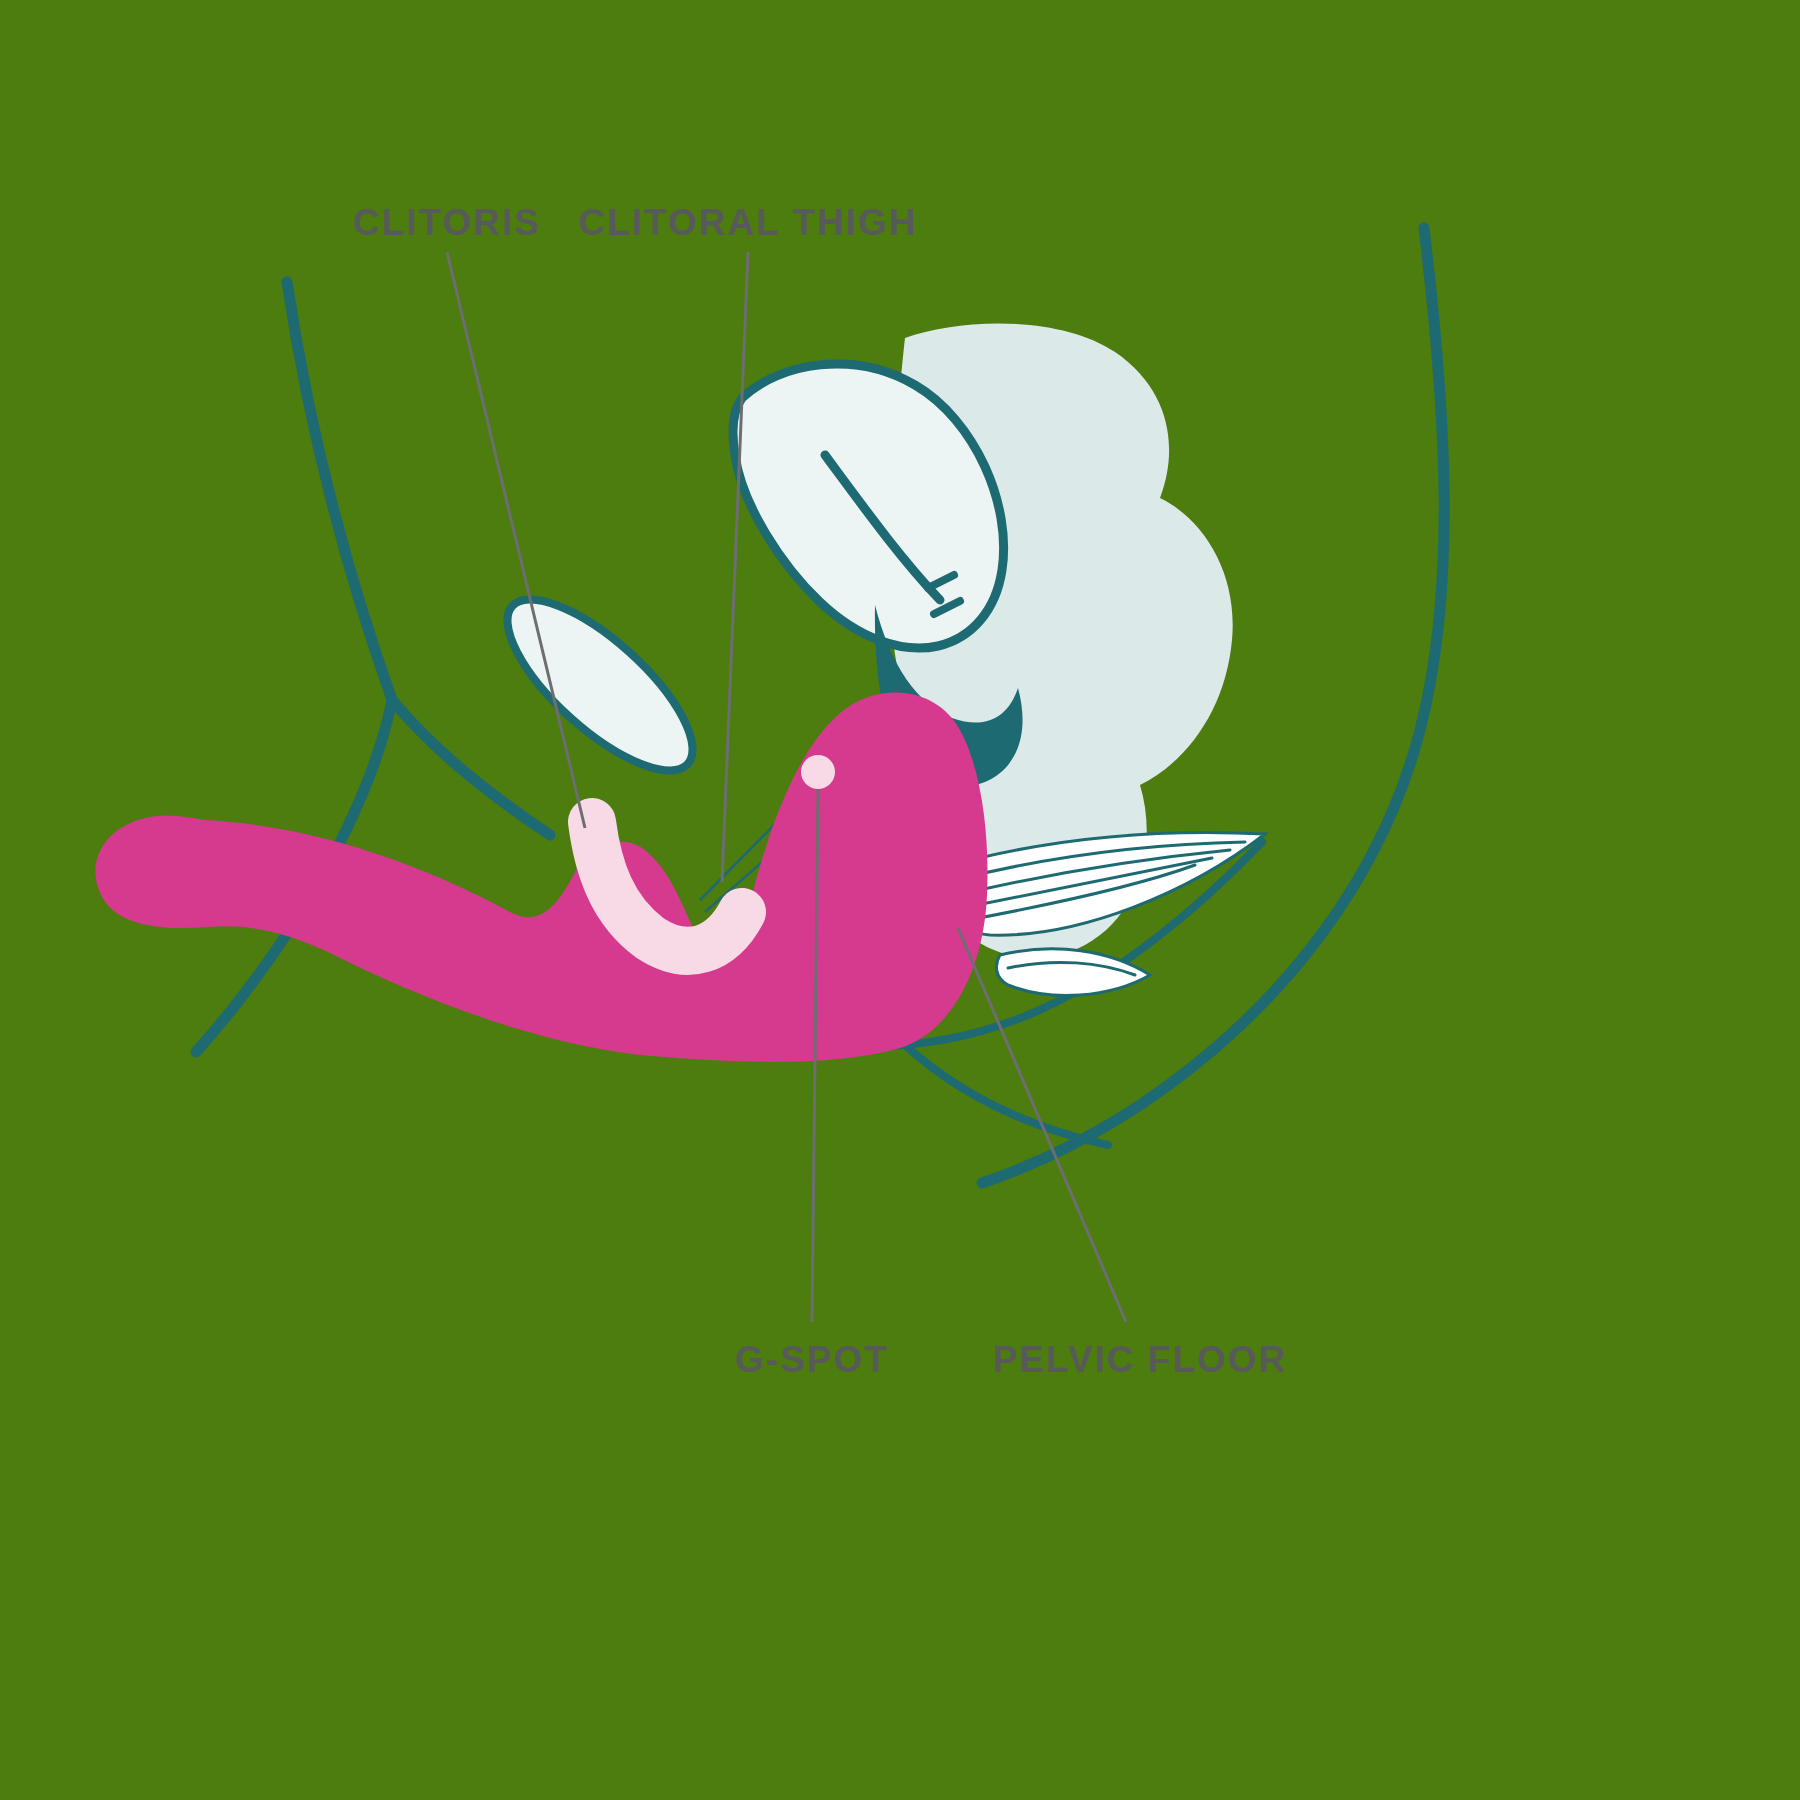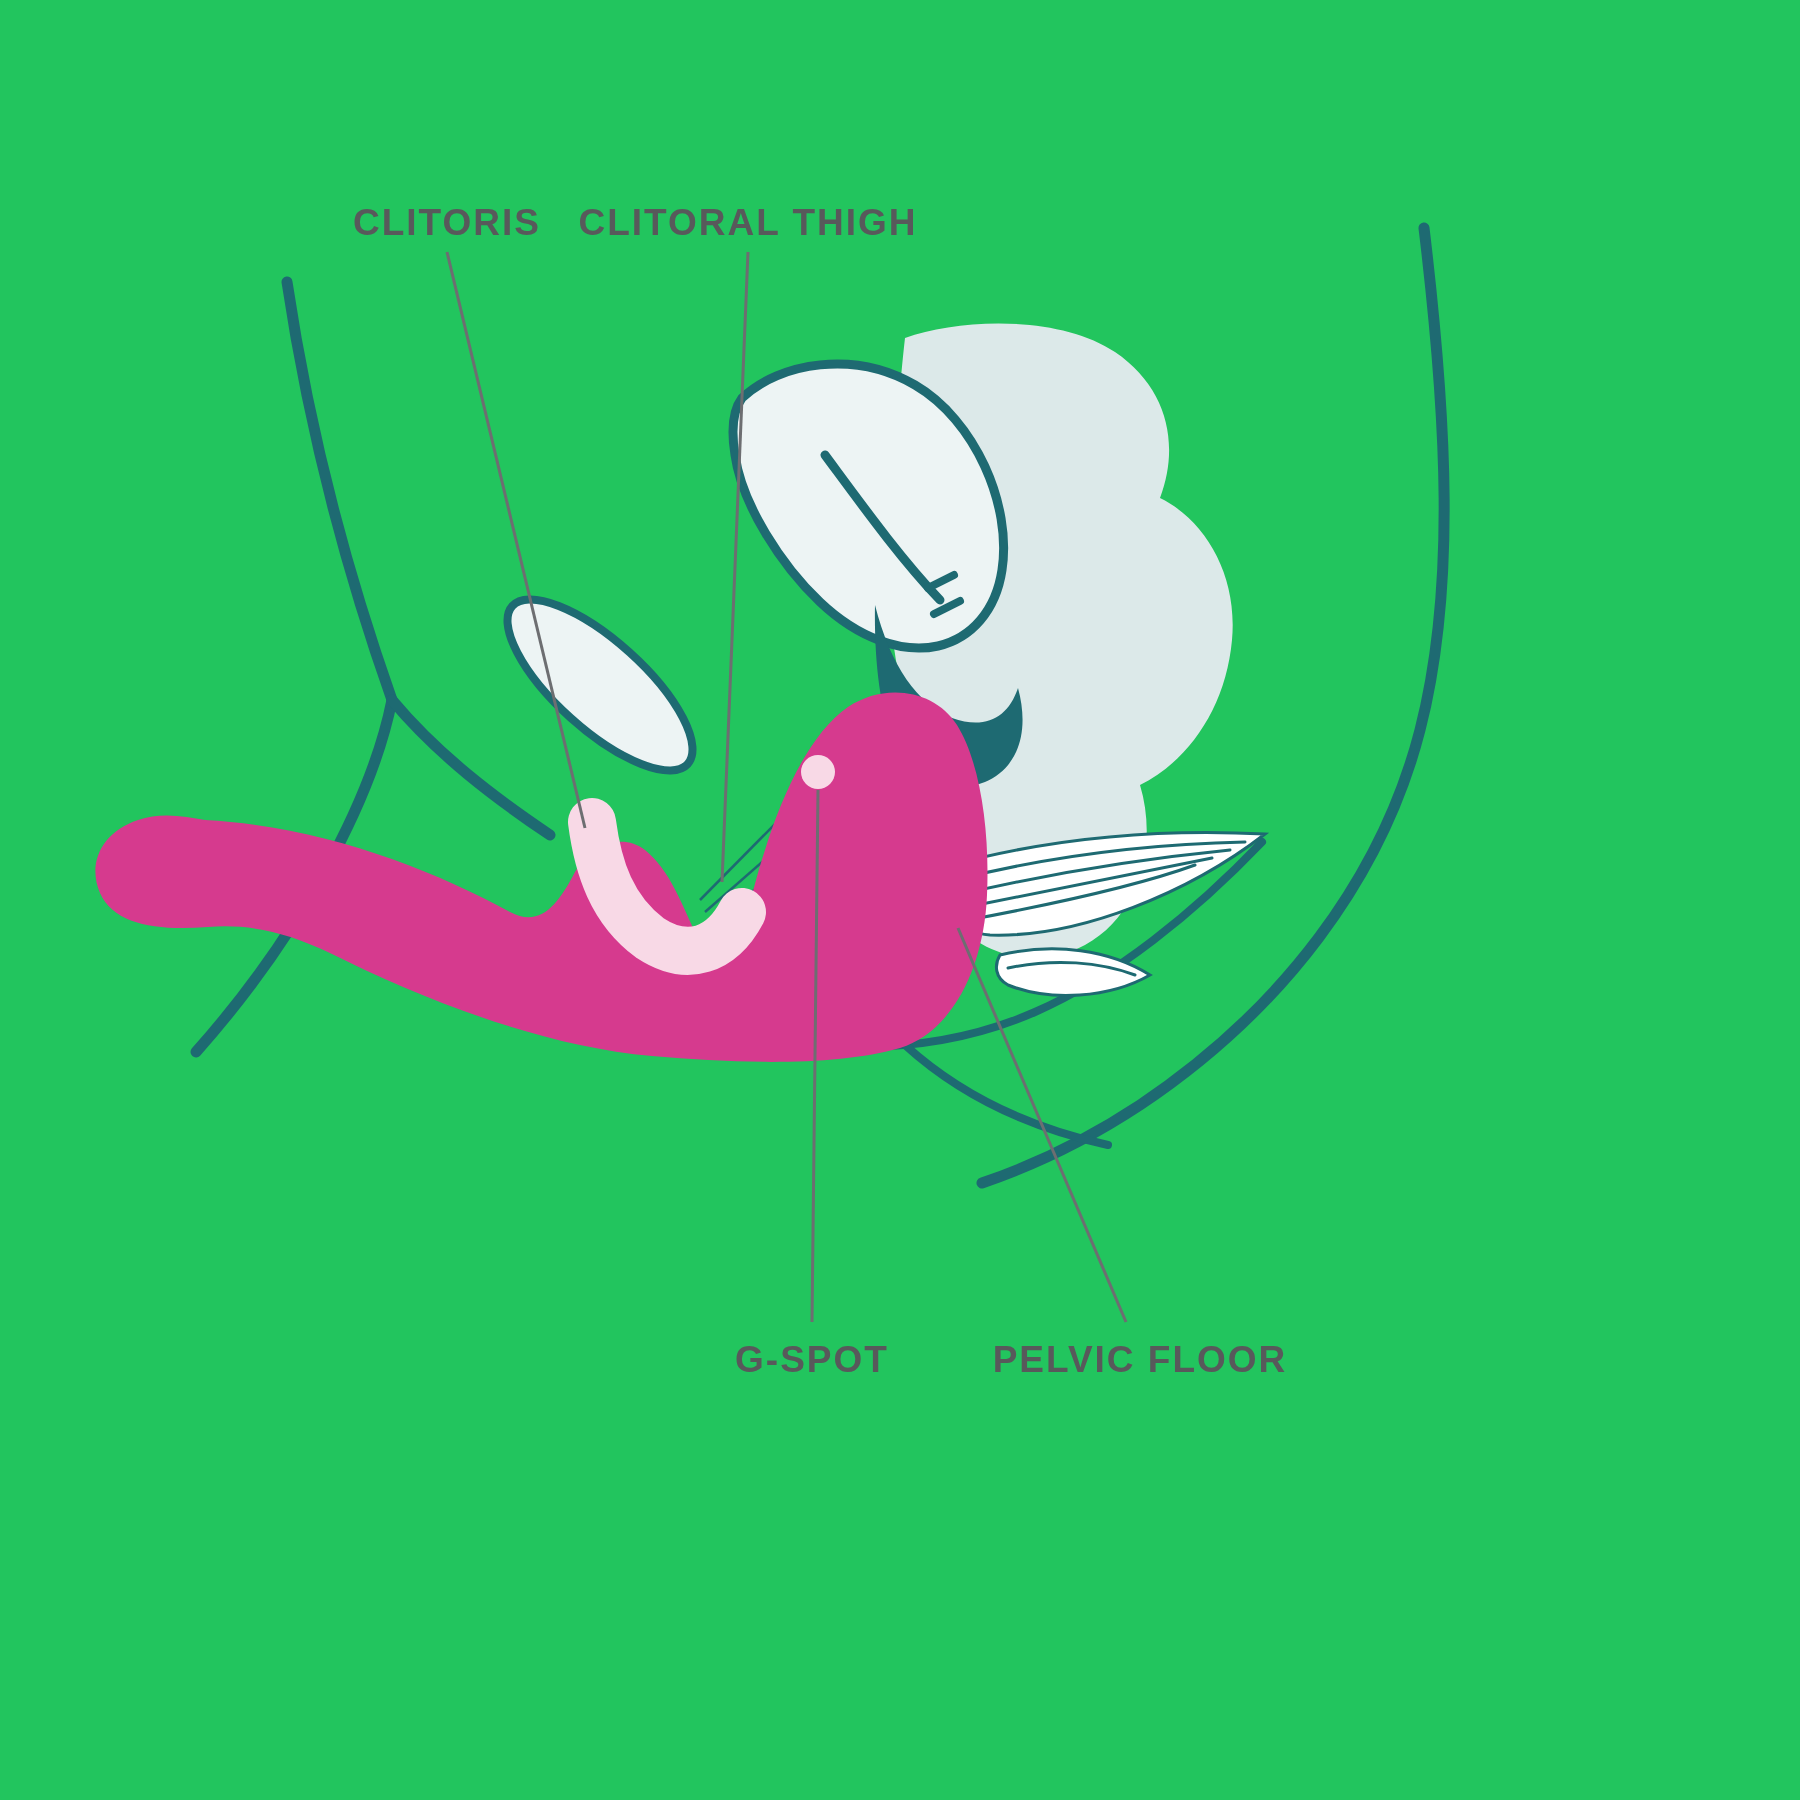--- a/index.html
+++ b/index.html
@@ -4,21 +4,21 @@
 <style>
   html, body {
     margin: 0;
     padding: 0;
     background: #ffffff;
   }
   .canvas {
     position: relative;
     width: 1800px;
     height: 1800px;
-    background: #22c55e;
+    background: #4d7c0f;
     overflow: hidden;
   }
   svg { display: block; }
   .label-text {
     font-family: "Liberation Sans", sans-serif;
     font-weight: bold;
     font-size: 37px;
     letter-spacing: 2px;
     fill: #58595b;
   }

